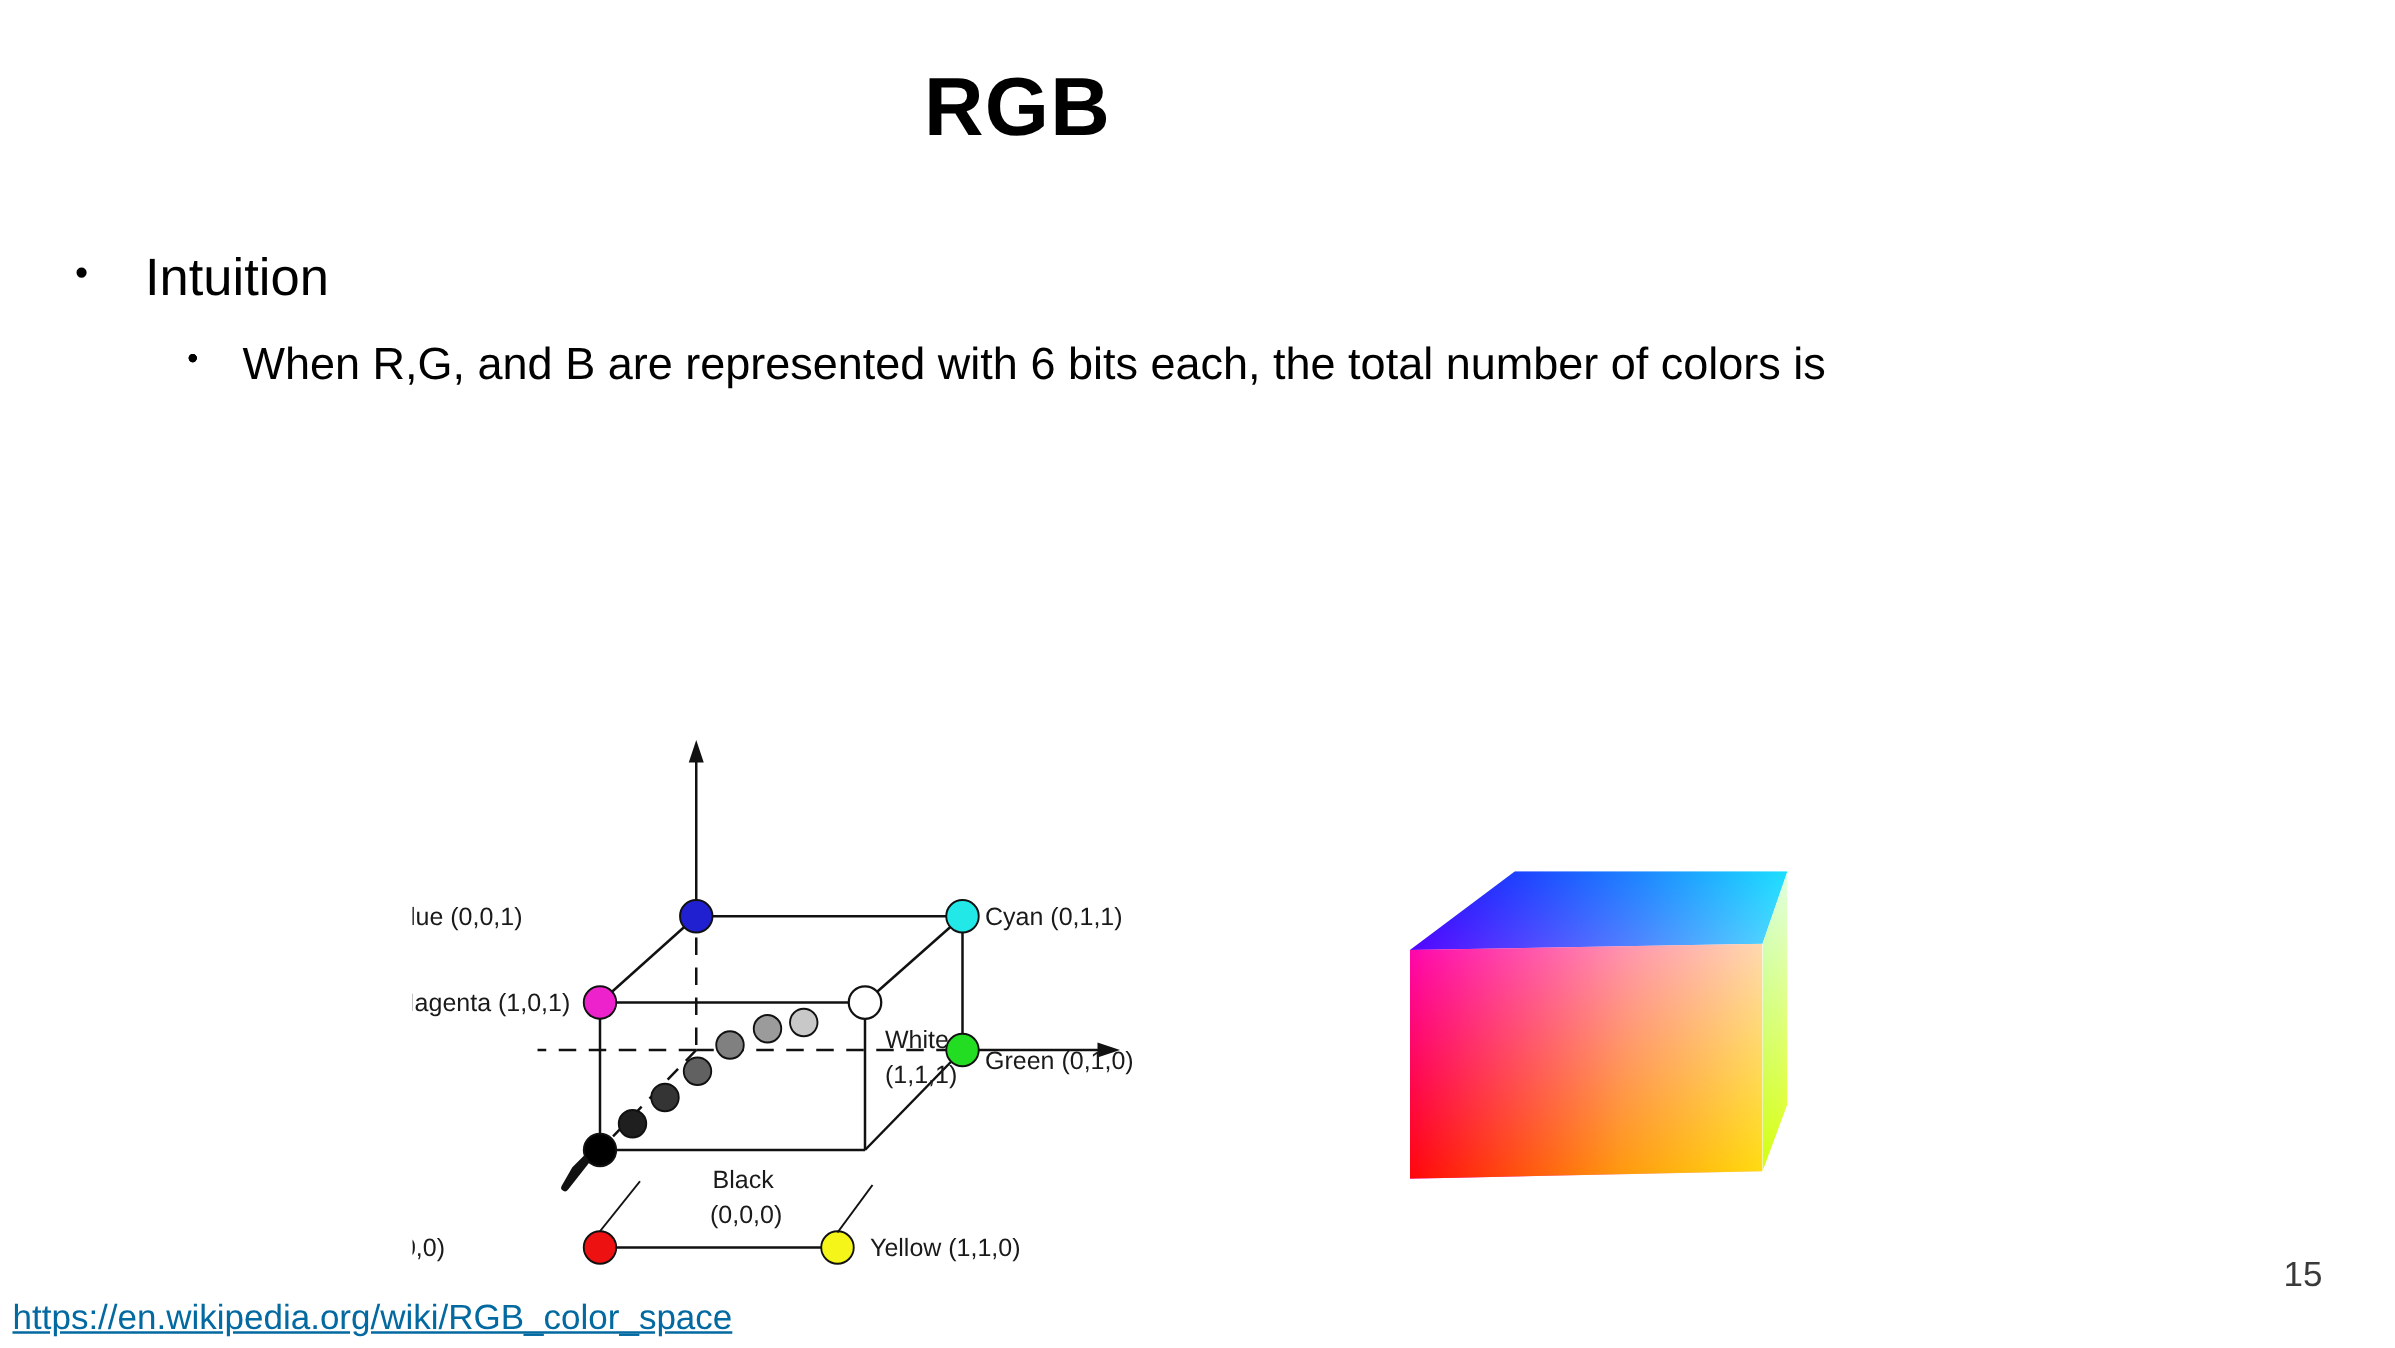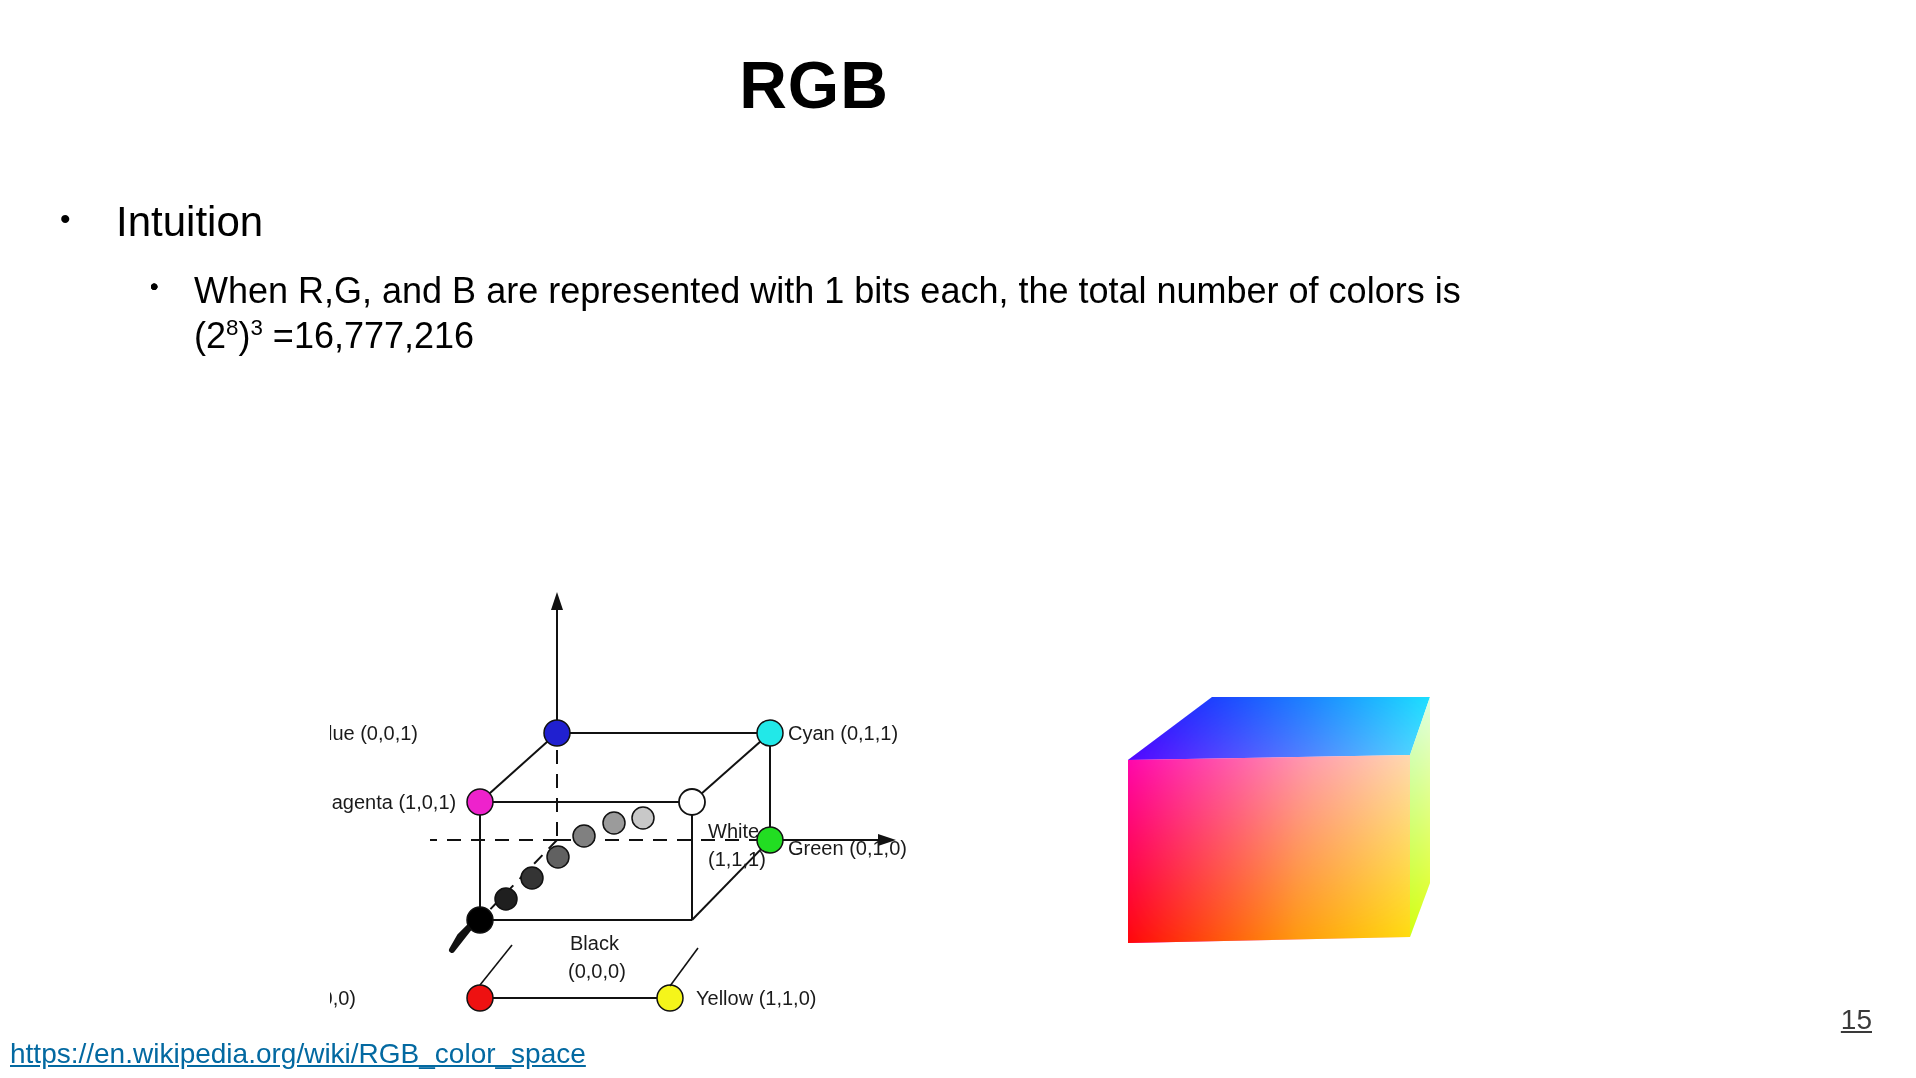--- a/index.html
+++ b/index.html
@@ -102,25 +102,24 @@
     position: absolute;
     left: 10px;
     top: 1038px;
     font-size: 28px;
     color: #0369a1;
     text-decoration: underline;
     font-family: "Liberation Sans", sans-serif;
   }
   #slide-number {
     position: absolute;
-    right: 44px;
+    right: 58px;
     top: 1004px;
     font-size: 28px;
     color: #3a3a3a;
-    text-decoration: underline;
   }
 </style>
 </head>
 <body>
 
 <div id="slide-title">RGB</div>
 
 <div id="body-content">
 
   <div class="bullet-l1">
@@ -131,22 +130,21 @@
   <div class="bullet-l2">
     <span class="marker">•</span>
   </div>
 
   <div class="bullet-l2">
     <span class="marker">•</span>
   </div>
 
   <div class="bullet-l2">
     <span class="marker">•</span>
-    <span class="txt">When R,G, and B are represented with 1 bits each, the total number of colors is</span><br>
-    <span class="formula"><span>(2</span><span class="sup">8</span><span>)</span><span class="sup">3</span><span> =16,777,216</span></span>
+    <span class="txt">When R,G, and B are represented with 6 bits each, the total number of colors is</span><br>
   </div>
 
 </div>
 
 <div id="rgb-cube-figure">
 <svg width="740" height="430" viewBox="0 0 740 430" xmlns="http://www.w3.org/2000/svg">
 
   <g stroke="#111" stroke-width="2" fill="none">
 
     <line x1="227" y1="10" x2="227" y2="140"></line>

